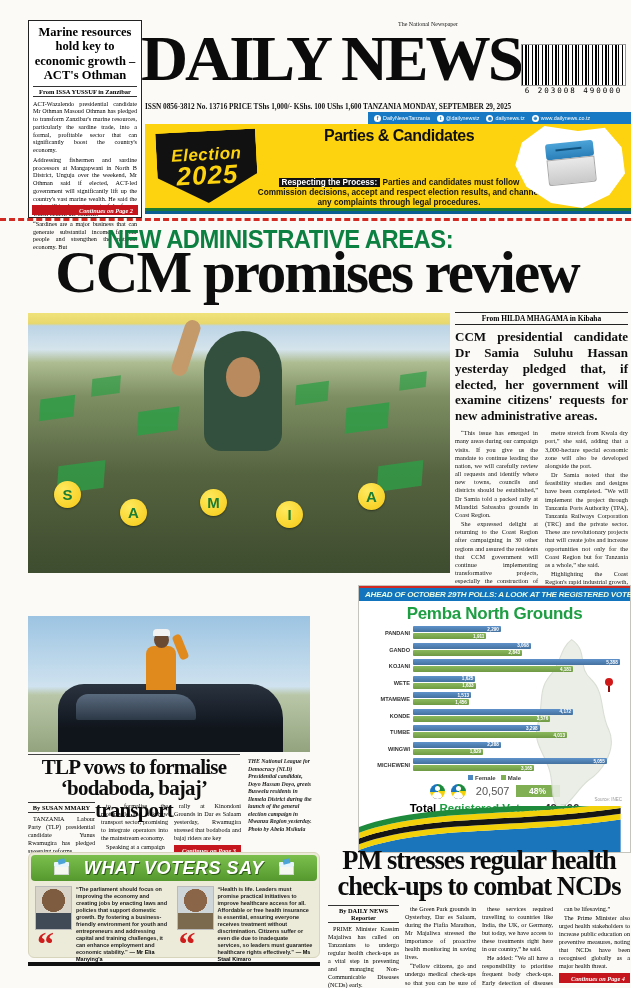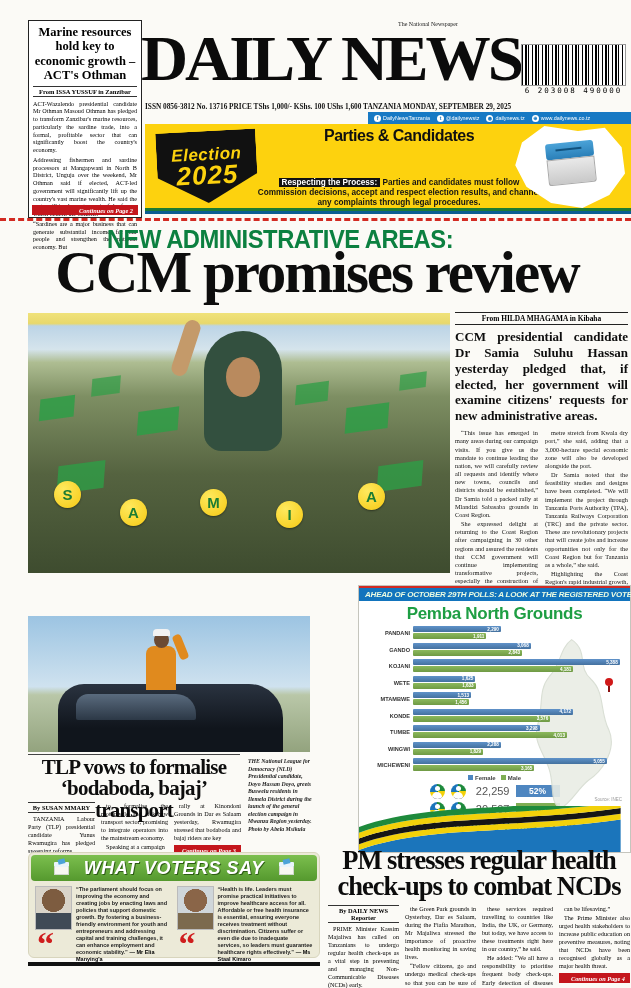--- a/index.html
+++ b/index.html
@@ -367,26 +367,20 @@
           </div>
         </div>
       </div>
     <div class="legend">
       <span class="sw sw-f"></span><span>Female</span>&nbsp;&nbsp;
       <span class="sw sw-m"></span><span>Male</span>
     </div>
     <div class="tot-row">
       <span class="vicon"></span>
       <span class="vicon"></span>
-      <span class="tot-num">22,259</span>
-      <span class="pct pct-f">52%</span>
-    </div>
-    <div class="tot-row">
-      <span class="vicon"></span>
-      <span class="vicon"></span>
       <span class="tot-num">20,507</span>
       <span class="pct pct-m">48%</span>
     </div>
     <div class="total-line">
       <span>Total</span>
       <span class="g">Registered Voters:</span>
       <span class="v">42,766</span>
     </div>
     <div class="src">Source: INEC</div>
     <svg class="flagwave" viewBox="0 0 273 48" preserveAspectRatio="none">

